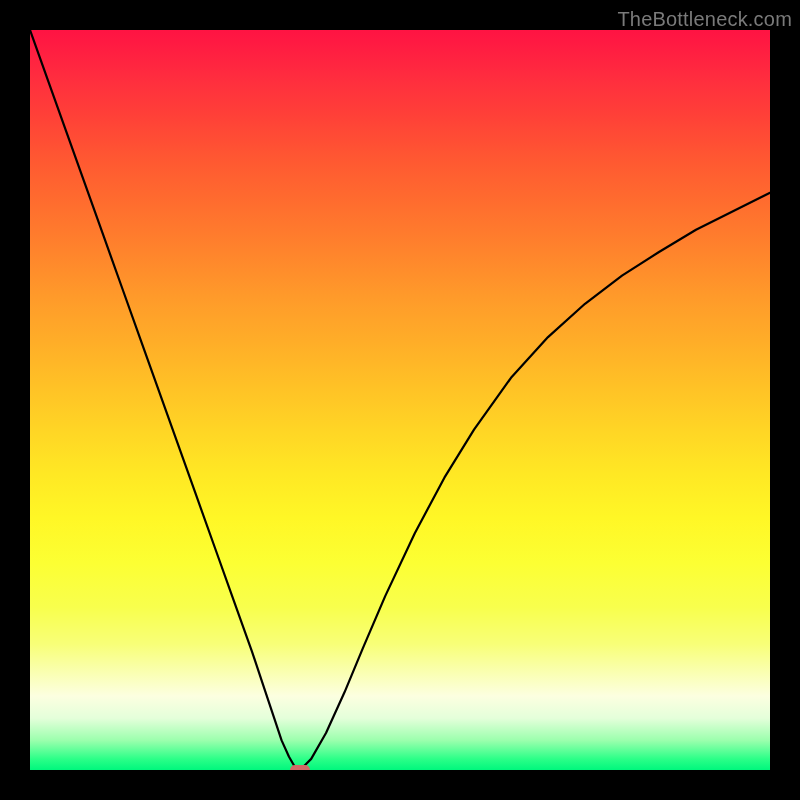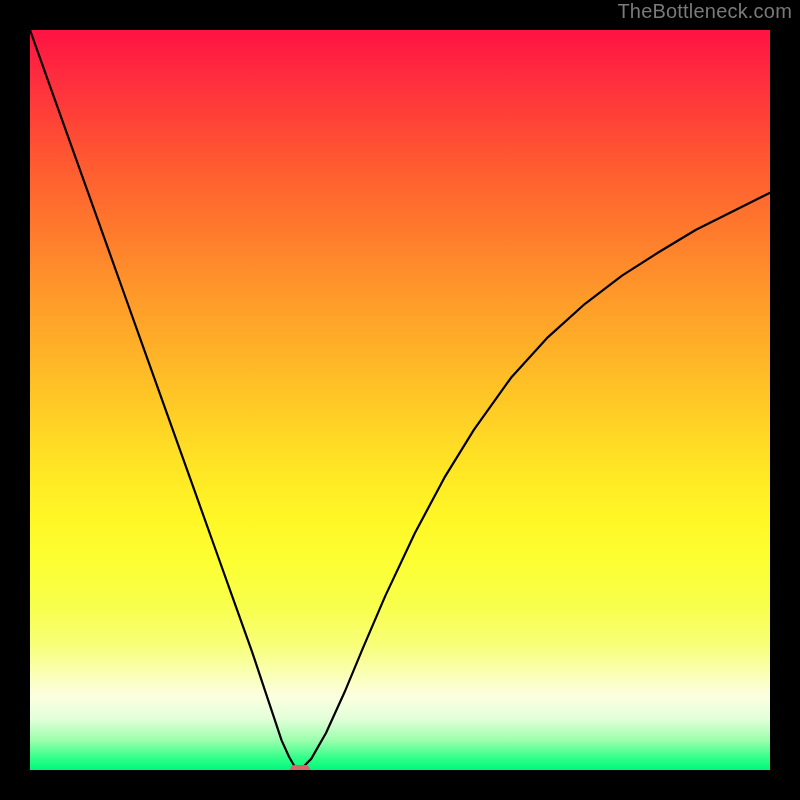--- a/index.html
+++ b/index.html
@@ -71,21 +71,21 @@
   .marker {
     position: absolute;
     width: 20px;
     height: 10px;
     border-radius: 5px / 5px;
     background: #d06a66;
     transform: translate(-50%, -50%);
   }
   .watermark {
     position: absolute;
-    top: 0;
+    top: 8px;
     right: 8px;
     color: #7a7a7a;
     font-size: 20px;
     letter-spacing: 0.2px;
     user-select: none;
   }
 </style>
 </head>
 <body>
 

